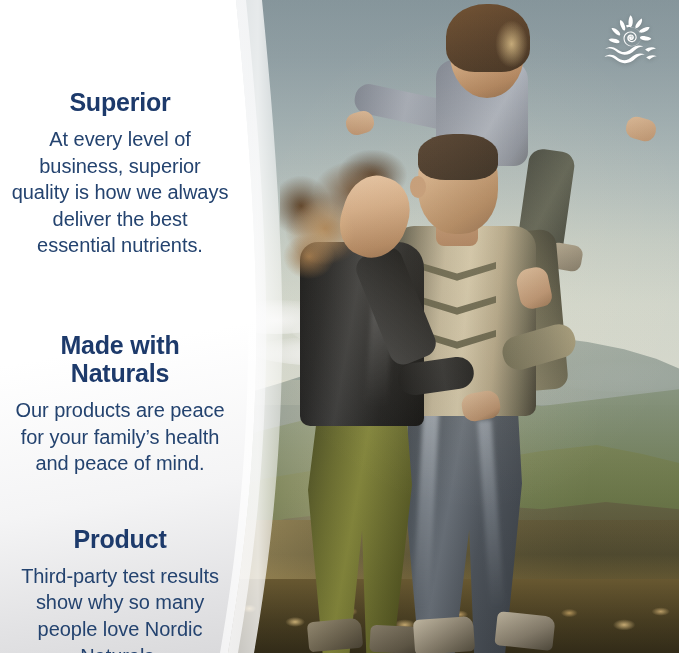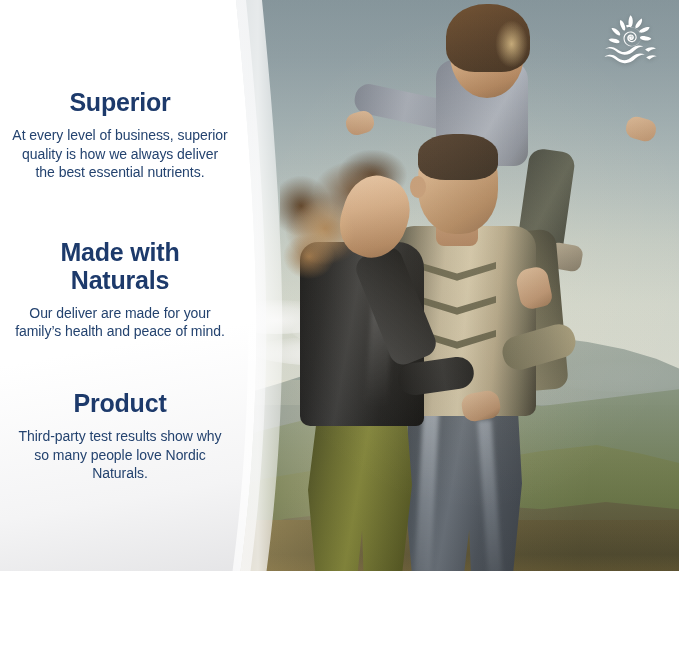--- a/index.html
+++ b/index.html
@@ -7,21 +7,21 @@
 
   html,body{
     width:679px; height:653px;
     background:#ffffff;
     font-family:"Liberation Sans", sans-serif;
     overflow:hidden;
   }
 
   #stage{
     position:relative;
-    width:679px; height:571px;
+    width:679px; height:653px;
     overflow:hidden;
     background:#ffffff;
   }
 
   
   .photo{
     position:absolute;
     left:222px; top:0;
     width:457px; height:653px;
     overflow:hidden;
@@ -358,27 +358,27 @@
 
   .block h2{
     font-size:25px;
     line-height:1.12;
     font-weight:bold;
     color:#1d3a6b;
     letter-spacing:-.2px;
     margin-bottom:10px;
   }
   .block p{
-    font-size:14px;
+    font-size:20px;
     line-height:1.33;
     color:#24436f;
     letter-spacing:-.05px;
   }
   .b-quality{    margin-top:0px;  }
-  .b-integrity{  margin-top:30px; }
+  .b-integrity{  margin-top:46px; }
   .b-transparency{ margin-top:22px; }
 
   
   .logo{
     position:absolute; right:18px; top:13px;
     width:62px; height:52px;
     filter:drop-shadow(0 1px 2px rgba(0,0,0,.18));
   }
   .logo svg{ width:100%; height:100%; display:block; }
 </style>
@@ -465,21 +465,21 @@
         <span>Superior</span><br>
       </h2>
       <p>At every level of business, superior quality is how we always deliver the best essential nutrients.</p>
     </div>
 
     <div class="block b-integrity">
       <h2>
         <span>Made with</span><br>
         <span>Naturals</span>
       </h2>
-      <p>Our deliver are made for your family’s health and peace of mind.</p>
+      <p>Our products are peace for your family’s health and peace of mind.</p>
     </div>
 
     <div class="block b-transparency">
       <h2>
         <span>Product</span><br>
       </h2>
       <p>Third-party test results show why so many people love Nordic Naturals.</p>
     </div>
 
   </div>

